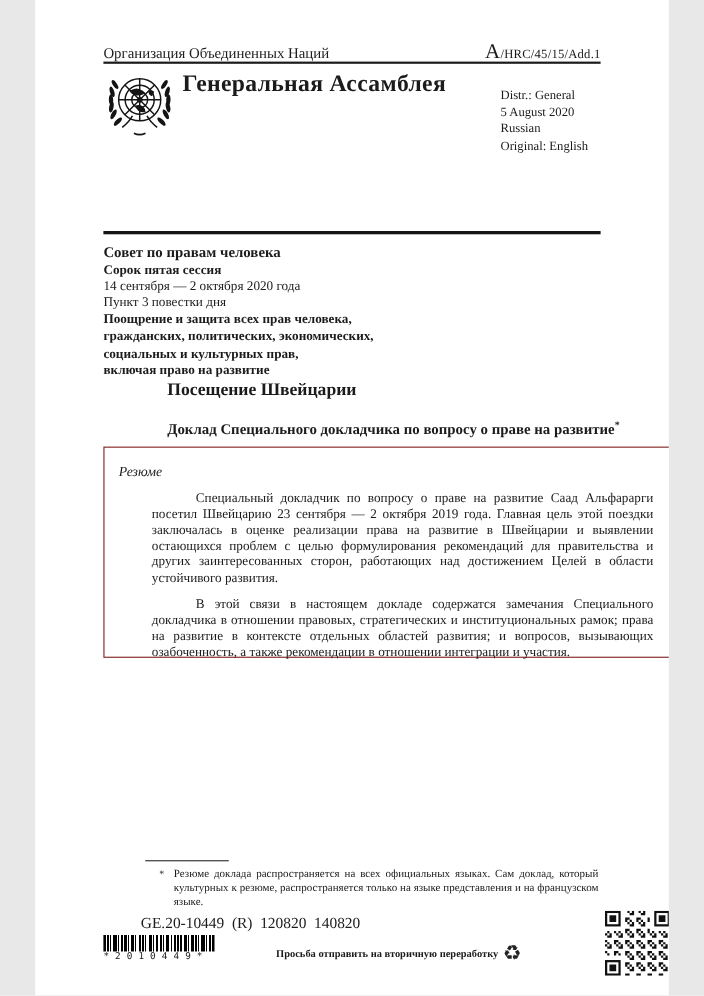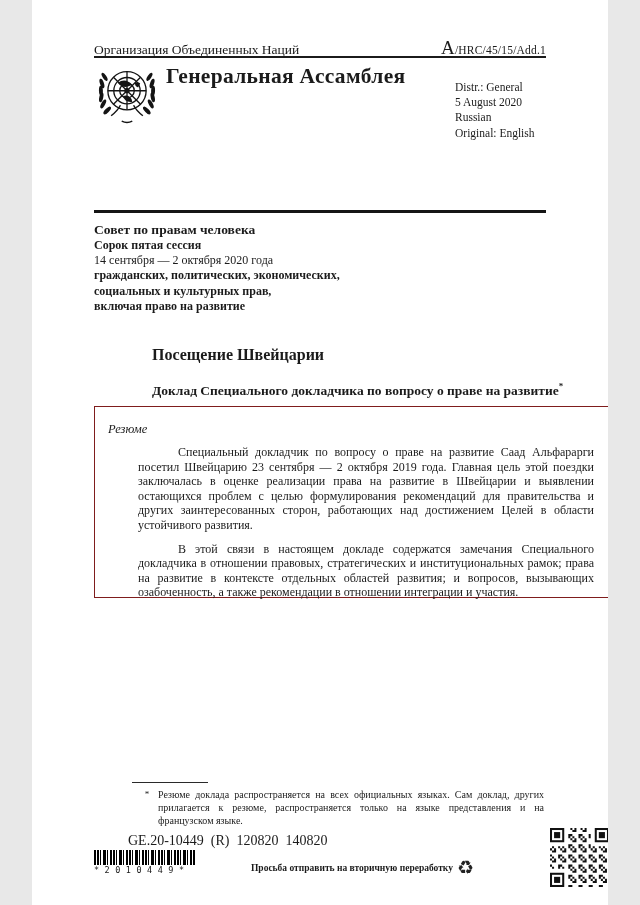--- a/index.html
+++ b/index.html
@@ -113,42 +113,44 @@
     <div>Russian</div>
     <div>Original: English</div>
   </div>
 
   <div class="rule-thick"></div>
 
   <div class="session-block">
     <div class="council">Совет по правам человека</div>
     <div class="session-name">Сорок пятая сессия</div>
     <div class="session-dates">14 сентября — 2 октября 2020 года</div>
+    <div class="agenda-item">Пункт 3 повестки дня</div>
     <div class="agenda-title">
+      <div>Поощрение и защита всех прав человека,</div>
       <div>гражданских, политических, экономических,</div>
       <div>социальных и культурных прав,</div>
       <div>включая право на развитие</div>
     </div>
   </div>
 
   <div class="main-title">Посещение Швейцарии</div>
   <div class="sub-title"><span>Доклад Специального докладчика по вопросу о праве на развитие</span><sup>*</sup></div>
 
   <div class="summary-box">
     <div class="summary-heading">Резюме</div>
     <div class="summary-body">
       <p>Специальный докладчик по вопросу о праве на развитие Саад Альфарарги посетил Швейцарию 23 сентября — 2 октября 2019 года. Главная цель этой поездки заключалась в оценке реализации права на развитие в Швейцарии и выявлении остающихся проблем с целью формулирования рекомендаций для правительства и других заинтересованных сторон, работающих над достижением Целей в области устойчивого развития.</p>
       <p>В этой связи в настоящем докладе содержатся замечания Специального докладчика в отношении правовых, стратегических и институциональных рамок; права на развитие в контексте отдельных областей развития; и вопросов, вызывающих озабоченность, а также рекомендации в отношении интеграции и участия.</p>
     </div>
   </div>
 
   <div class="footnote-rule"></div>
   <div class="footnote">
     <div class="footnote-marker">*</div>
-    <div class="footnote-text">Резюме доклада распространяется на всех официальных языках. Сам доклад, других прилагается к резюме, распространяется только на языке представления и на французском языке.</div>
+    <div class="footnote-text">Резюме доклада распространяется на всех официальных языках. Сам доклад, который культурных к резюме, распространяется только на языке представления и на французском языке.</div>
   </div>
 
   <div class="ge-number">GE.20-10449  (R)  120820  140820</div>
 
   <div class="barcode">
     <div class="barcode-bars"></div>
     <div class="barcode-text">*2010449*</div>
   </div>
 
   <div class="recycle-line">

